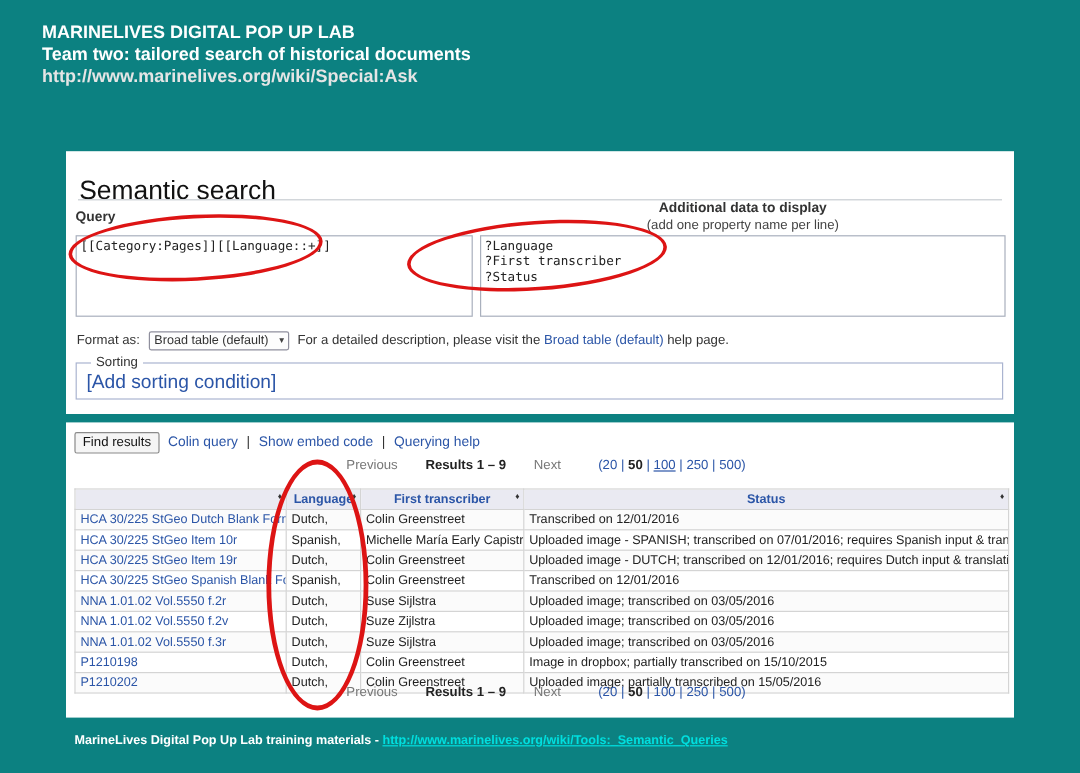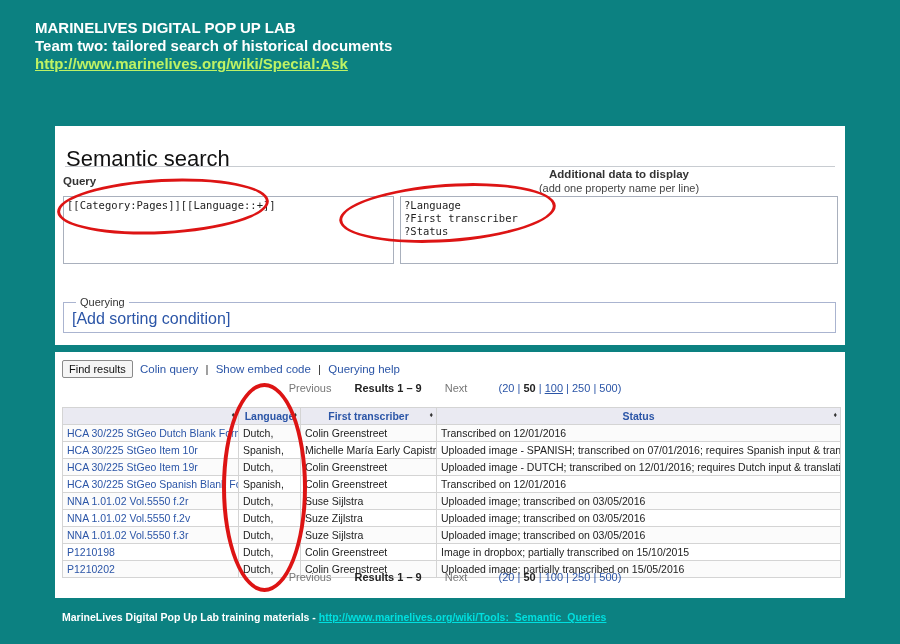--- a/index.html
+++ b/index.html
@@ -5,21 +5,21 @@
   html,body{margin:0;padding:0;}
   body{
     width:900px;height:644px;position:relative;overflow:hidden;
     background:#0c8181;
     font-family:"Liberation Sans", sans-serif;
   }
   
   .slide-header{position:absolute;left:35px;top:19px;line-height:18px;font-size:15px;font-weight:bold;}
   .slide-header .white{color:#ffffff;}
   .slide-header .yellow{color:#f4f400;}
-  .slide-header a.cyan{color:#bef264;text-decoration:underline;cursor:pointer;}
+  .slide-header a.cyan{color:#e5e5e5;cursor:pointer;}
   
   .panel{position:absolute;background:#ffffff;color:#222;}
   #panel-search{left:55px;top:126px;width:790px;height:219px;}
   #panel-results{left:55px;top:352px;width:790px;height:246px;}
   
   .ss-title{position:absolute;left:11px;top:8px;font-size:22px;color:#111;font-weight:400;margin-top:12px;}
   .ss-rule{position:absolute;left:10px;right:10px;top:40px;border-bottom:1px solid #c8ccd1;}
   .q-label{position:absolute;left:8px;top:49px;width:331px;text-align:left;font-size:11.5px;font-weight:bold;color:#333;}
   .add-label{position:absolute;left:345px;top:42px;width:438px;text-align:center;font-size:11.5px;font-weight:bold;color:#333;}
   .add-hint{position:absolute;left:345px;top:56px;width:438px;text-align:center;font-size:11px;color:#444;font-weight:normal;}
@@ -102,23 +102,33 @@
 
   <div class="q-label">Query</div>
   <div class="add-label">Additional data to display</div>
   <div class="add-hint">(add one property name per line)</div>
 
   <textarea class="qbox" id="query-box" spellcheck="false" style="">[[Category:Pages]][[Language::+]]</textarea>
   <textarea class="qbox" id="addl-box" spellcheck="false" style="">?Language
 ?First transcriber
 ?Status</textarea>
 
+  <div class="format-row">
+    <span>Format as:</span>
+    <span class="select-box">
+      <span>Broad table (default)</span>
+      <span class="caret">▾</span>
+    </span>
+    <span>For a detailed description, please visit the</span>
+    <a class="wlink">Broad table (default)</a>
+    <span>help page.</span>
+  </div>
 
   <fieldset class="sorting-fs">
-    <legend>Querying</legend>
+    <legend>Sorting</legend>
     <a class="wlink">[Add sorting condition]</a>
   </fieldset>
 </div>
 
 <div class="panel" id="panel-results">
   <div class="btn-row">
     <span class="find-btn">Find results</span>
     <a class="wlink">Colin query</a>
     <span class="link-sep">|</span>
     <a class="wlink">Show embed code</a>

